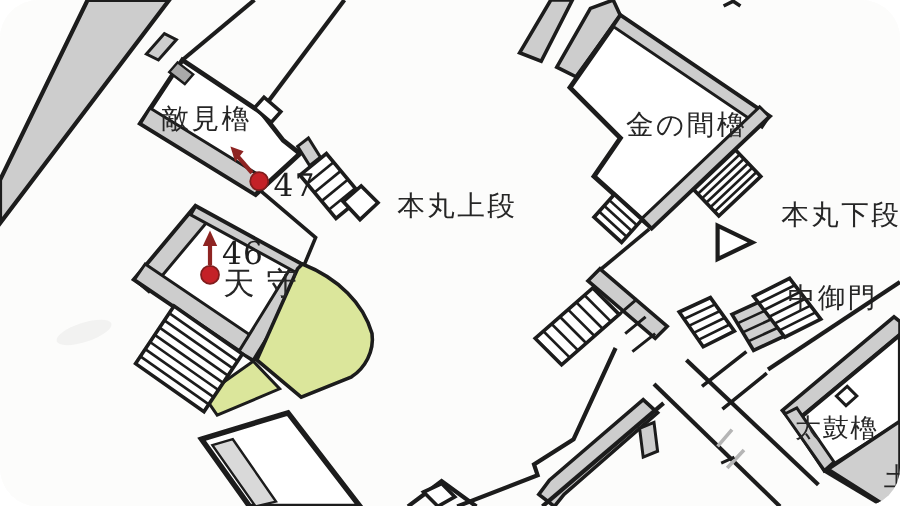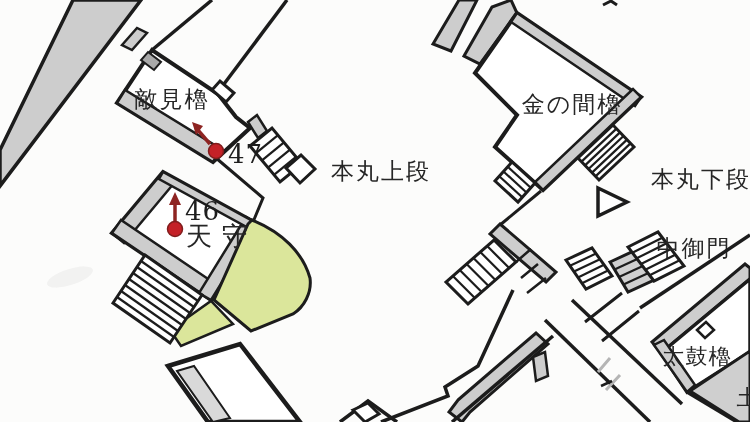--- a/index.html
+++ b/index.html
@@ -1,16 +1,16 @@
 <!DOCTYPE html>
 <html><head>
 <meta charset="utf-8">
 <style>
   html,body{margin:0;padding:0;background:#ffffff;}
-  .stage{width:750px;height:422px;position:relative;background:#fcfcfb;overflow:hidden;}
+  .stage{width:750px;height:422px;position:relative;background:#fcfcfb;overflow:hidden;border-radius:32px;}
   svg{display:block;}
   text{font-family:"DejaVu Serif","Liberation Serif",serif;fill:#262626;}
   .place{font-size:23px;letter-spacing:2px;}
   .place-lg{font-size:26px;letter-spacing:10px;}
   .place-sm{font-size:22px;letter-spacing:1px;}
   .num{font-size:26px;fill:#1e1e1e;letter-spacing:1px;}
 </style>
 </head>
 <body>
 

